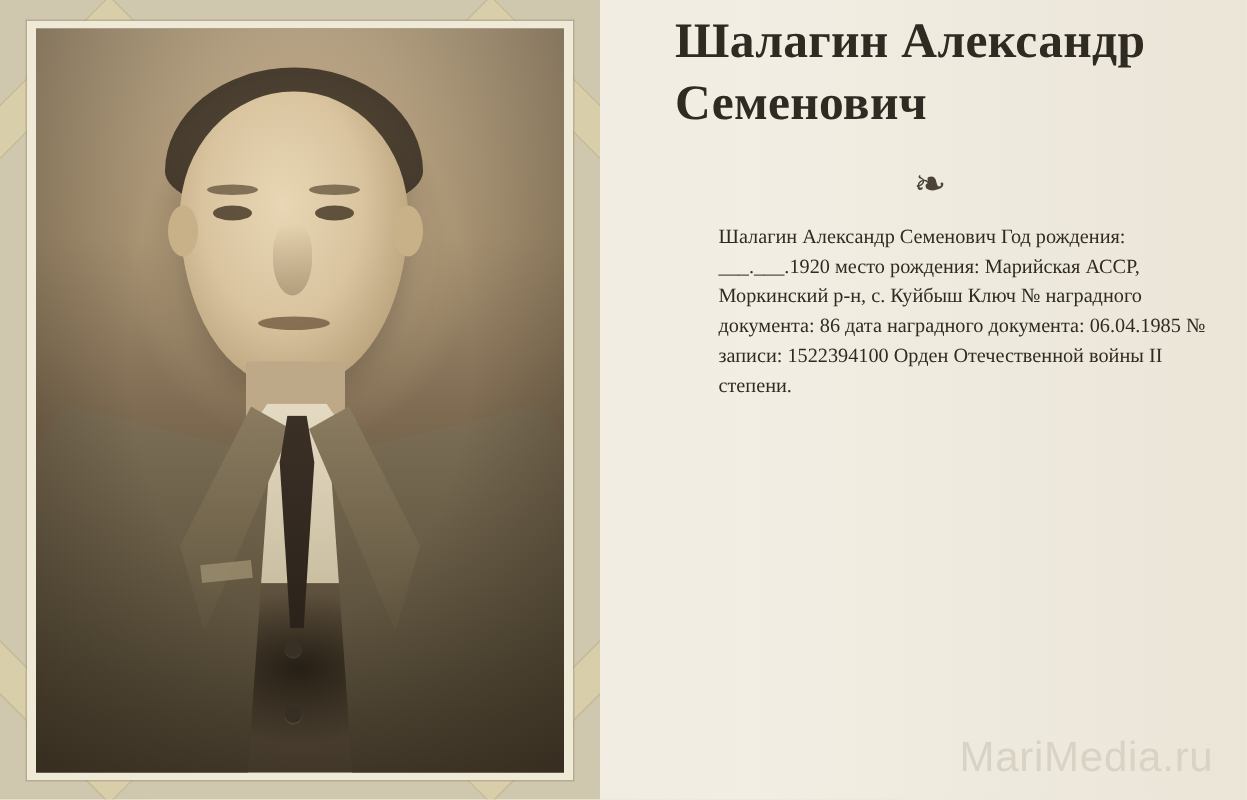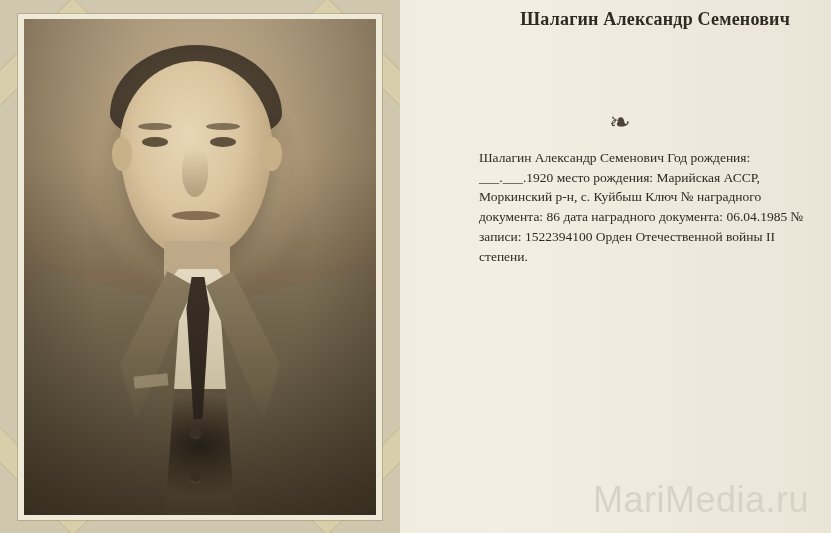--- a/index.html
+++ b/index.html
@@ -232,22 +232,22 @@
     left: 400px;
     top: 0;
     width: 431px;
     height: 533px;
   }
   .veteran-name {
     position: absolute;
     left: 50px;
     top: 8px;
     width: 340px;
-    text-align: right;
-    font-size: 18px;
+    text-align: left;
+    font-size: 33px;
     font-weight: bold;
     line-height: 1.25;
     color: #2f2a22;
     letter-spacing: 0.2px;
   }
   .rank {
     position: absolute;
     left: 50px;
     top: 82px;
     width: 340px;
@@ -273,21 +273,21 @@
     font-size: 13.5px;
     line-height: 1.46;
     color: #2f2a22;
     text-align: left;
     margin-left: 27px;
   }
   .watermark {
     position: absolute;
     right: 22px;
     bottom: 12px;
-    font-size: 36px;
+    font-size: 28px;
     color: #d8d3c4;
     letter-spacing: 0.5px;
     font-family: "Liberation Sans", sans-serif;
     user-select: none;
   }
 </style>
 </head>
 <body>
 
 <div class="page">

